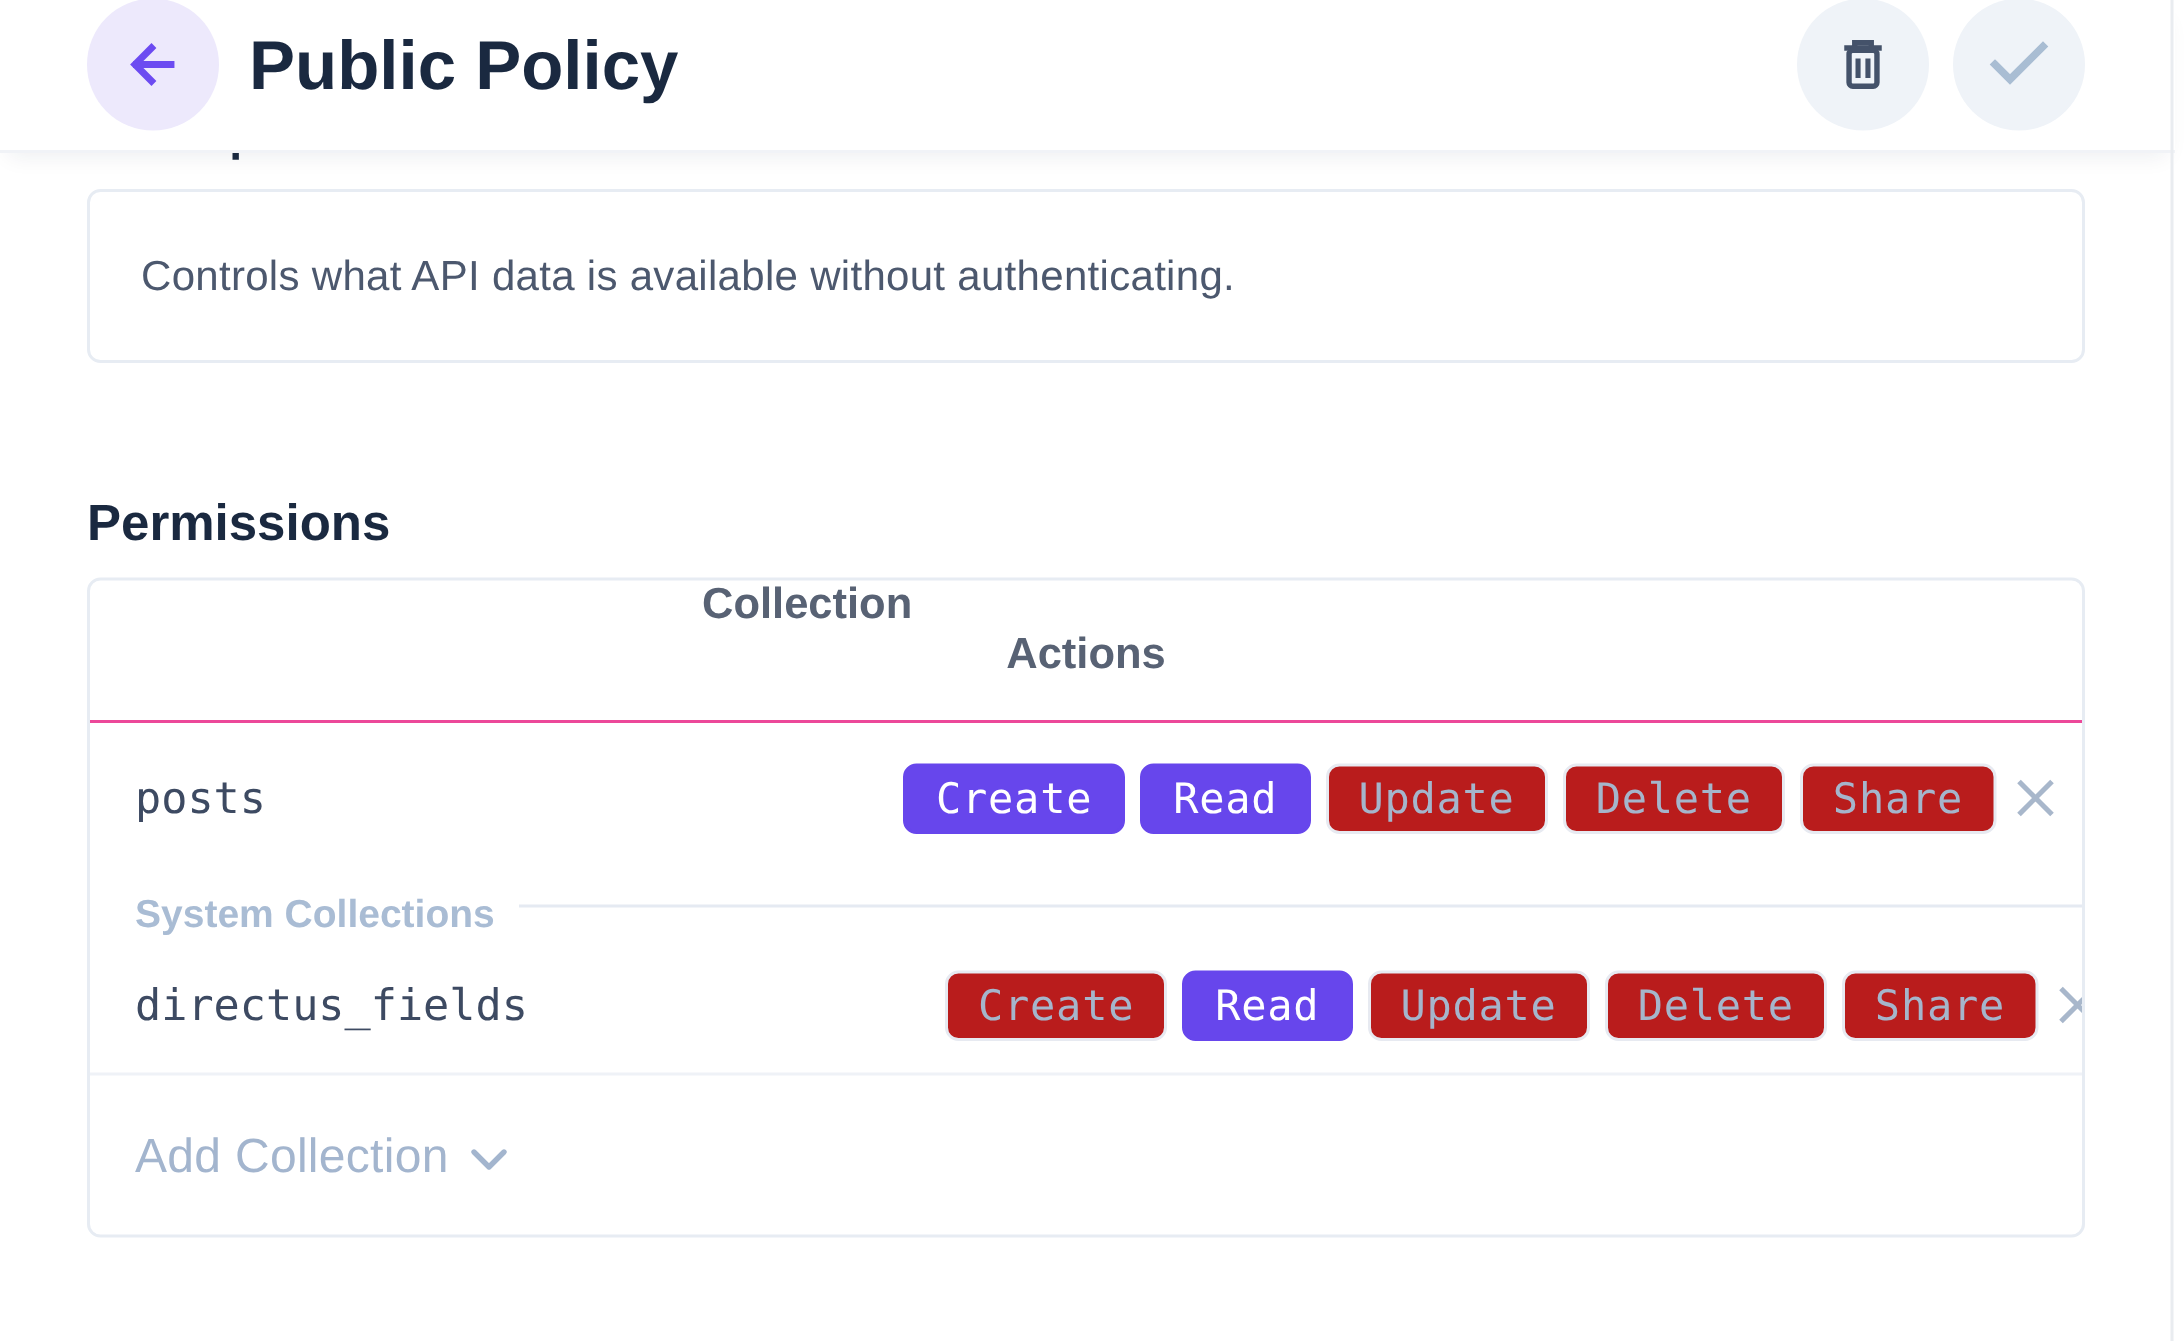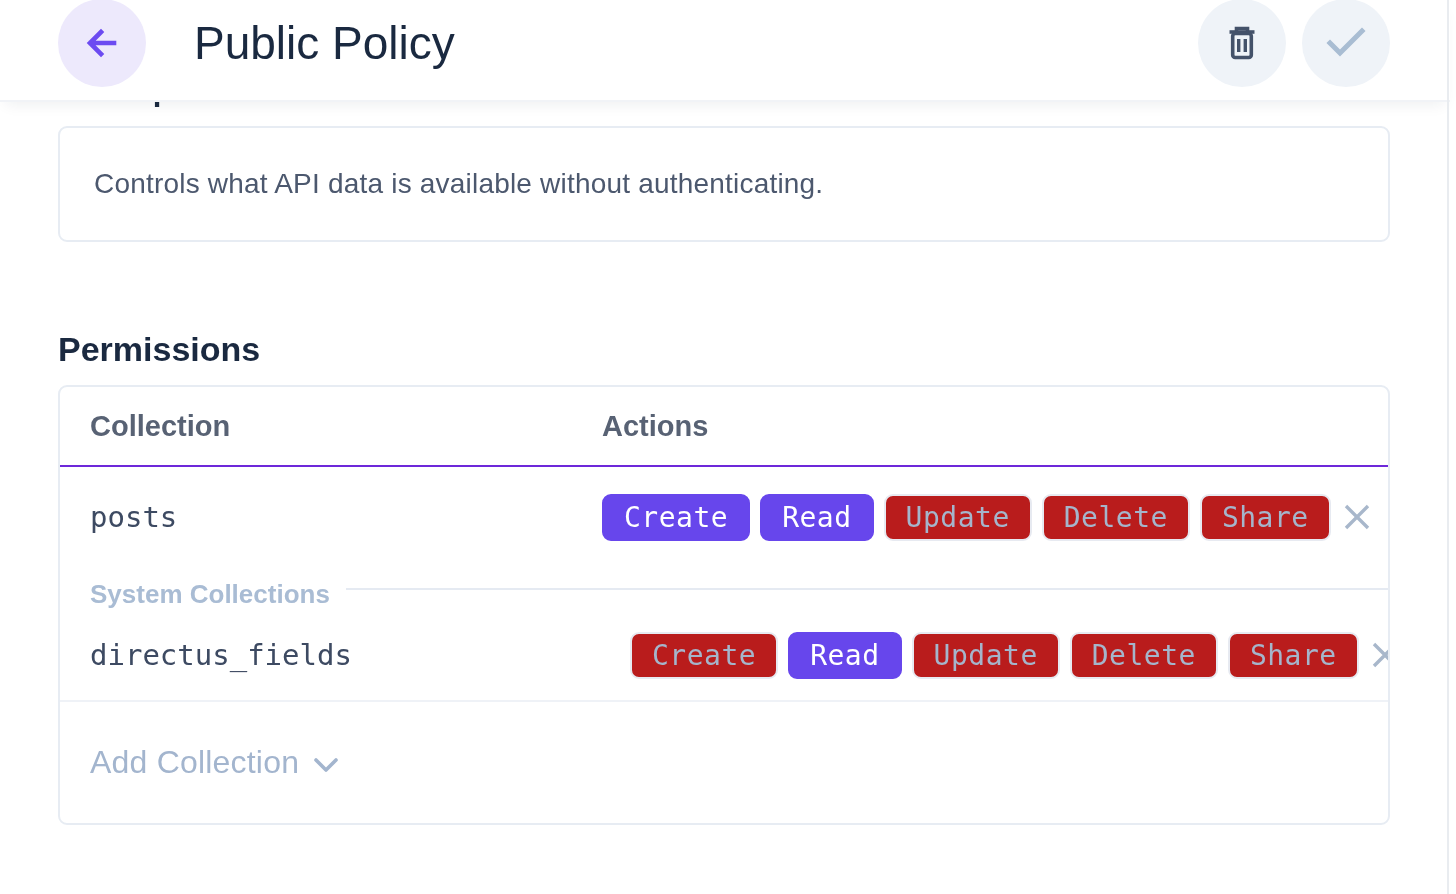--- a/index.html
+++ b/index.html
@@ -16,21 +16,21 @@
     border-bottom:2px solid #F1F3F7;
     box-shadow:0 8px 14px -6px rgba(25,40,65,0.08);
   }
   .circle-btn {
     width:88px; height:88px; border-radius:50%; border:none; cursor:pointer;
     display:flex; align-items:center; justify-content:center; flex-shrink:0;
     background:#EFF3F8; padding:0;
   }
   .circle-btn.back { background:#EDE9FC; }
   .page-title {
-    margin-left:48px; font-size:46px; font-weight:400; color:#1A2940;
+    margin-left:20px; font-size:46px; font-weight:700; color:#1A2940;
     letter-spacing:0px; white-space:nowrap;
   }
   .header-spacer { flex:1; }
   .circle-btn + .circle-btn { margin-left:16px; }
 
   
   .hidden-field-label {
     position:absolute; top:72px; left:58px; z-index:1;
     font-size:31px; line-height:36px; font-weight:700; color:#1A2940;
   }
@@ -47,21 +47,21 @@
   .permissions-heading {
     position:absolute; top:330px; left:58px;
     font-size:34px; font-weight:700; color:#1A2940;
   }
   .perm-table {
     position:absolute; top:385px; left:58px; width:1332px; height:440px;
     border:2px solid #E7ECF3; border-radius:9px; background:#fff;
     display:flex; flex-direction:column; overflow:hidden;
   }
   .t-row { display:flex; align-items:center; padding:0 30px; flex-shrink:0; }
-  .t-head { height:80px; border-bottom:2px solid #6d28d9; }
+  .t-head { height:95px; border-bottom:2px solid #ec4899;flex-direction:column; }
   .t-head .col-h { font-size:29px; font-weight:700; color:#586274; }
   .col-collection { width:512px; flex-shrink:0; }
   .perm-row { height:100px; }
   .perm-row.second { height:92px; border-bottom:2px solid #EFF2F7;gap:28px; }
   .collection-name {
     font-family:"DejaVu Sans Mono", monospace; font-size:29px; color:#3D4A62;
   }
   .actions-cell { display:flex; align-items:center; flex:1; }
   .act-btn {
     height:47px; border-radius:9px; margin-right:10px; cursor:pointer;

